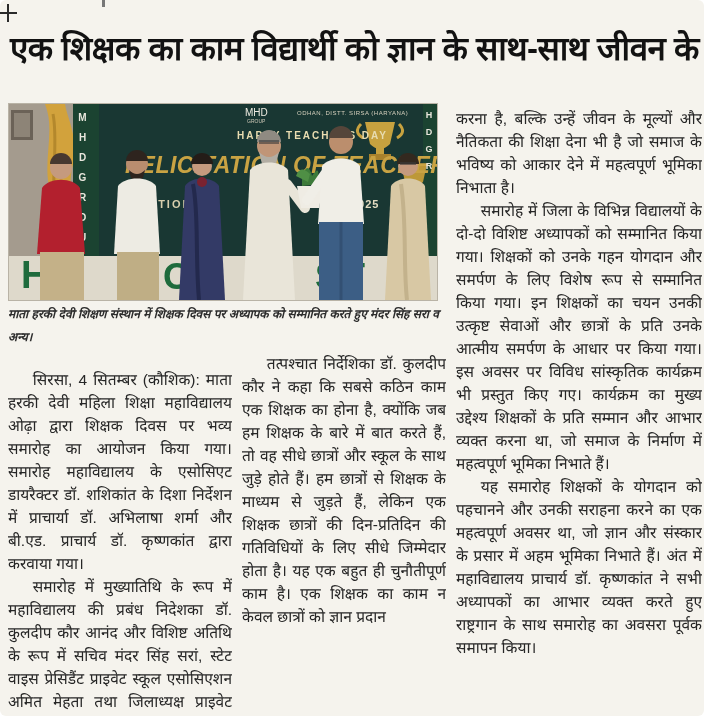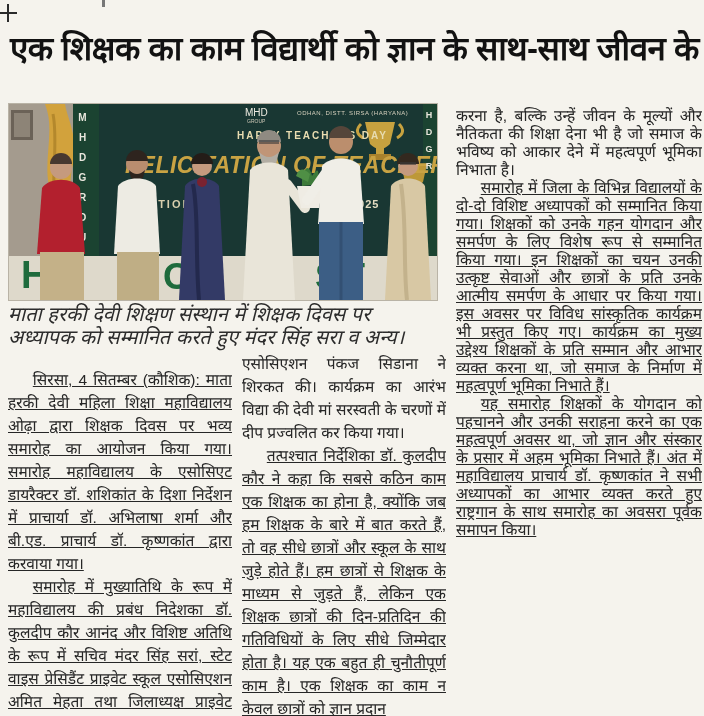--- a/index.html
+++ b/index.html
@@ -3,20 +3,21 @@
 <meta charset="utf-8">
 <style>
   html,body{margin:0;padding:0;}
   .page{
     position:relative;
     width:704px;height:716px;
     background:#f5f3ed;
     overflow:hidden;
     font-family:"Liberation Sans","DejaVu Sans",sans-serif;
     color:#222;
+    border-radius:6px;
   }
   
   .crop-h{position:absolute;left:0;top:12px;width:17px;height:2px;background:#2a2a2a;}
   .crop-v{position:absolute;left:7px;top:4px;width:2px;height:18px;background:#2a2a2a;}
   .crop-tick{position:absolute;left:102px;top:0;width:3px;height:7px;background:#777;}
   
   .headline{
     position:absolute;left:10px;top:30px;width:694px;
     font-size:33px;line-height:38px;font-weight:800;
     color:#121212;letter-spacing:-0.5px;white-space:nowrap;
@@ -29,34 +30,34 @@
   .photo svg{position:absolute;left:0;top:0;}
   .ph-txt{position:absolute;white-space:nowrap;z-index:2;}
   .vtext{
     writing-mode:vertical-lr;text-orientation:upright;
     color:#e9e7dd;font-weight:700;z-index:2;position:absolute;
   }
   .people-layer{z-index:3;}
   
   .caption{
     position:absolute;left:8px;top:303px;width:432px;
-    font-size:20px;line-height:23px;font-weight:400;font-style:italic;
+    font-size:12px;line-height:23px;font-weight:700;font-style:italic;
     color:#2c2c2c;
   }
   
   .col{
     position:absolute;
     font-size:15.5px;line-height:23px;text-align:justify;
     color:#262626;
   }
   .col p{margin:0;}
-  .col p.indent{text-indent:1.6em;text-decoration:underline;}
+  .col p.indent{text-indent:1.6em;}
   .col1{left:8px;top:352px;width:224px;height:364px;overflow:hidden;margin-top:16px;}
   .col2{left:242px;top:352px;width:204px;height:364px;overflow:hidden;}
-  .col3{left:456px;top:107px;width:246px;height:606px;overflow:hidden;line-height:18px;}
+  .col3{left:456px;top:107px;width:246px;height:606px;overflow:hidden;line-height:23px;}
 </style>
 </head>
 <body>
 
 <div class="page">
 
   <div class="crop-h"></div>
   <div class="crop-v"></div>
   <div class="crop-tick"></div>
 
@@ -166,21 +167,20 @@
   </div>
 
   <div class="caption">माता हरकी देवी शिक्षण संस्थान में शिक्षक दिवस पर अध्यापक को सम्मानित करते हुए मंदर सिंह सरा व अन्य।</div>
 
   <div class="col col1">
     <p class="indent">सिरसा, 4 सितम्बर (कौशिक): माता हरकी देवी महिला शिक्षा महाविद्यालय ओढ़ा द्वारा शिक्षक दिवस पर भव्य समारोह का आयोजन किया गया। समारोह महाविद्यालय के एसोसिएट डायरैक्टर डॉ. शशिकांत के दिशा निर्देशन में प्राचार्या डॉ. अभिलाषा शर्मा और बी.एड. प्राचार्य डॉ. कृष्णकांत द्वारा करवाया गया।</p>
     <p class="indent">समारोह में मुख्यातिथि के रूप में महाविद्यालय की प्रबंध निदेशका डॉ. कुलदीप कौर आनंद और विशिष्ट अतिथि के रूप में सचिव मंदर सिंह सरां, स्टेट वाइस प्रेसिडैंट प्राइवेट स्कूल एसोसिएशन अमित मेहता तथा जिलाध्यक्ष प्राइवेट स्कूल</p>
   </div>
 
   <div class="col col2">
-    <p>एसोसिएशन पंकज सिडाना ने शिरकत की। कार्यक्रम का आरंभ विद्या की देवी मां सरस्वती के चरणों में दीप प्रज्वलित कर किया गया।</p>
     <p class="indent">तत्पश्चात निर्देशिका डॉ. कुलदीप कौर ने कहा कि सबसे कठिन काम एक शिक्षक का होना है, क्योंकि जब हम शिक्षक के बारे में बात करते हैं, तो वह सीधे छात्रों और स्कूल के साथ जुड़े होते हैं। हम छात्रों से शिक्षक के माध्यम से जुड़ते हैं, लेकिन एक शिक्षक छात्रों की दिन-प्रतिदिन की गतिविधियों के लिए सीधे जिम्मेदार होता है। यह एक बहुत ही चुनौतीपूर्ण काम है। एक शिक्षक का काम न केवल छात्रों को ज्ञान प्रदान</p>
   </div>
 
   <div class="col col3">
     <p>करना है, बल्कि उन्हें जीवन के मूल्यों और नैतिकता की शिक्षा देना भी है जो समाज के भविष्य को आकार देने में महत्वपूर्ण भूमिका निभाता है।</p>
     <p class="indent">समारोह में जिला के विभिन्न विद्यालयों के दो-दो विशिष्ट अध्यापकों को सम्मानित किया गया। शिक्षकों को उनके गहन योगदान और समर्पण के लिए विशेष रूप से सम्मानित किया गया। इन शिक्षकों का चयन उनकी उत्कृष्ट सेवाओं और छात्रों के प्रति उनके आत्मीय समर्पण के आधार पर किया गया। इस अवसर पर विविध सांस्कृतिक कार्यक्रम भी प्रस्तुत किए गए। कार्यक्रम का मुख्य उद्देश्य शिक्षकों के प्रति सम्मान और आभार व्यक्त करना था, जो समाज के निर्माण में महत्वपूर्ण भूमिका निभाते हैं।</p>
     <p class="indent">यह समारोह शिक्षकों के योगदान को पहचानने और उनकी सराहना करने का एक महत्वपूर्ण अवसर था, जो ज्ञान और संस्कार के प्रसार में अहम भूमिका निभाते हैं। अंत में महाविद्यालय प्राचार्य डॉ. कृष्णकांत ने सभी अध्यापकों का आभार व्यक्त करते हुए राष्ट्रगान के साथ समारोह का अवसरा पूर्वक समापन किया।</p>
   </div>
 
 </div>

